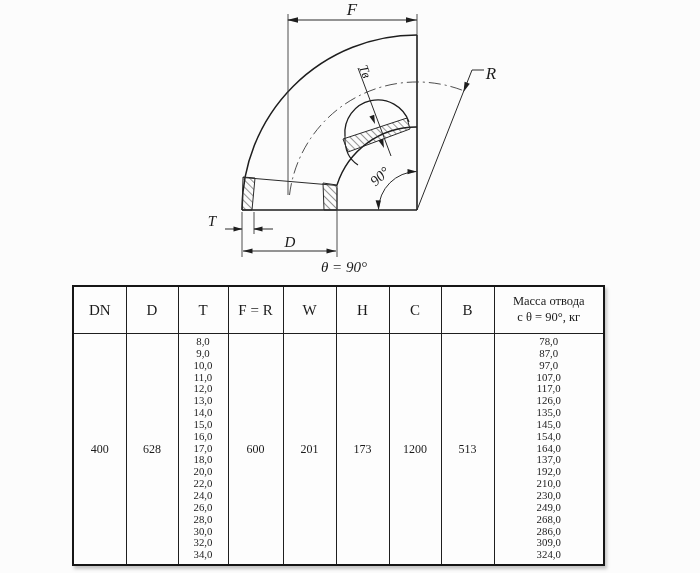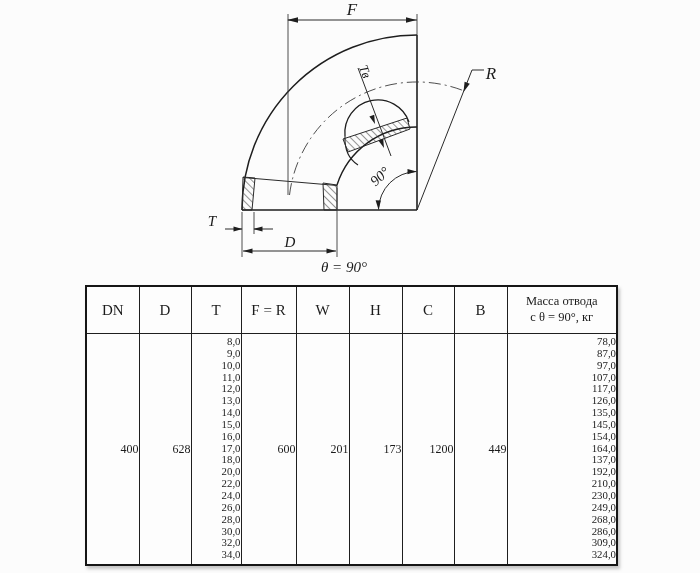--- a/index.html
+++ b/index.html
@@ -11,21 +11,21 @@
     position:relative;
     overflow:hidden;
   }
   #stage{position:absolute;inset:0;width:700px;height:573px;}
   
   #drawing{position:absolute;left:0;top:0;}
   text{fill:#1b1b1b;}
   .lbl{font-family:"Liberation Serif",serif;font-style:italic;}
   
   table.dim{
-    position:absolute;left:85px;top:285px;
+    position:absolute;left:72px;top:285px;
     width:531px;height:279px;
     border-collapse:collapse;table-layout:fixed;
     background:#fdfdfd;
     box-shadow:2px 3px 3px rgba(130,130,130,.45);
   }
   table.dim, table.dim th, table.dim td{
     border:1.4px solid #1f1f1f;
   }
   table.dim{border:2px solid #161616;}
   table.dim th{
@@ -33,21 +33,21 @@
     font-weight:normal;font-size:15px;
     text-align:center;vertical-align:middle;
     padding:0;
   }
   table.dim th.mass-h{
     font-size:12.5px;line-height:1.25;
     white-space:pre-line;
     border-radius:23px;
   }
   table.dim td{
-    text-align:right;vertical-align:middle;
+    text-align:center;vertical-align:middle;
     font-size:12px;padding:0;
   }
   table.dim td.multi{
     font-size:10.8px;line-height:11.85px;
     white-space:pre-line;
     padding:2px 0 3px 0;
   }
 </style>
 </head>
 <body>
@@ -161,21 +161,21 @@
 24,0
 26,0
 28,0
 30,0
 32,0
 34,0</td>
         <td>600</td>
         <td>201</td>
         <td>173</td>
         <td>1200</td>
-        <td>449</td>
+        <td>513</td>
         <td class="multi">78,0
 87,0
 97,0
 107,0
 117,0
 126,0
 135,0
 145,0
 154,0
 164,0

